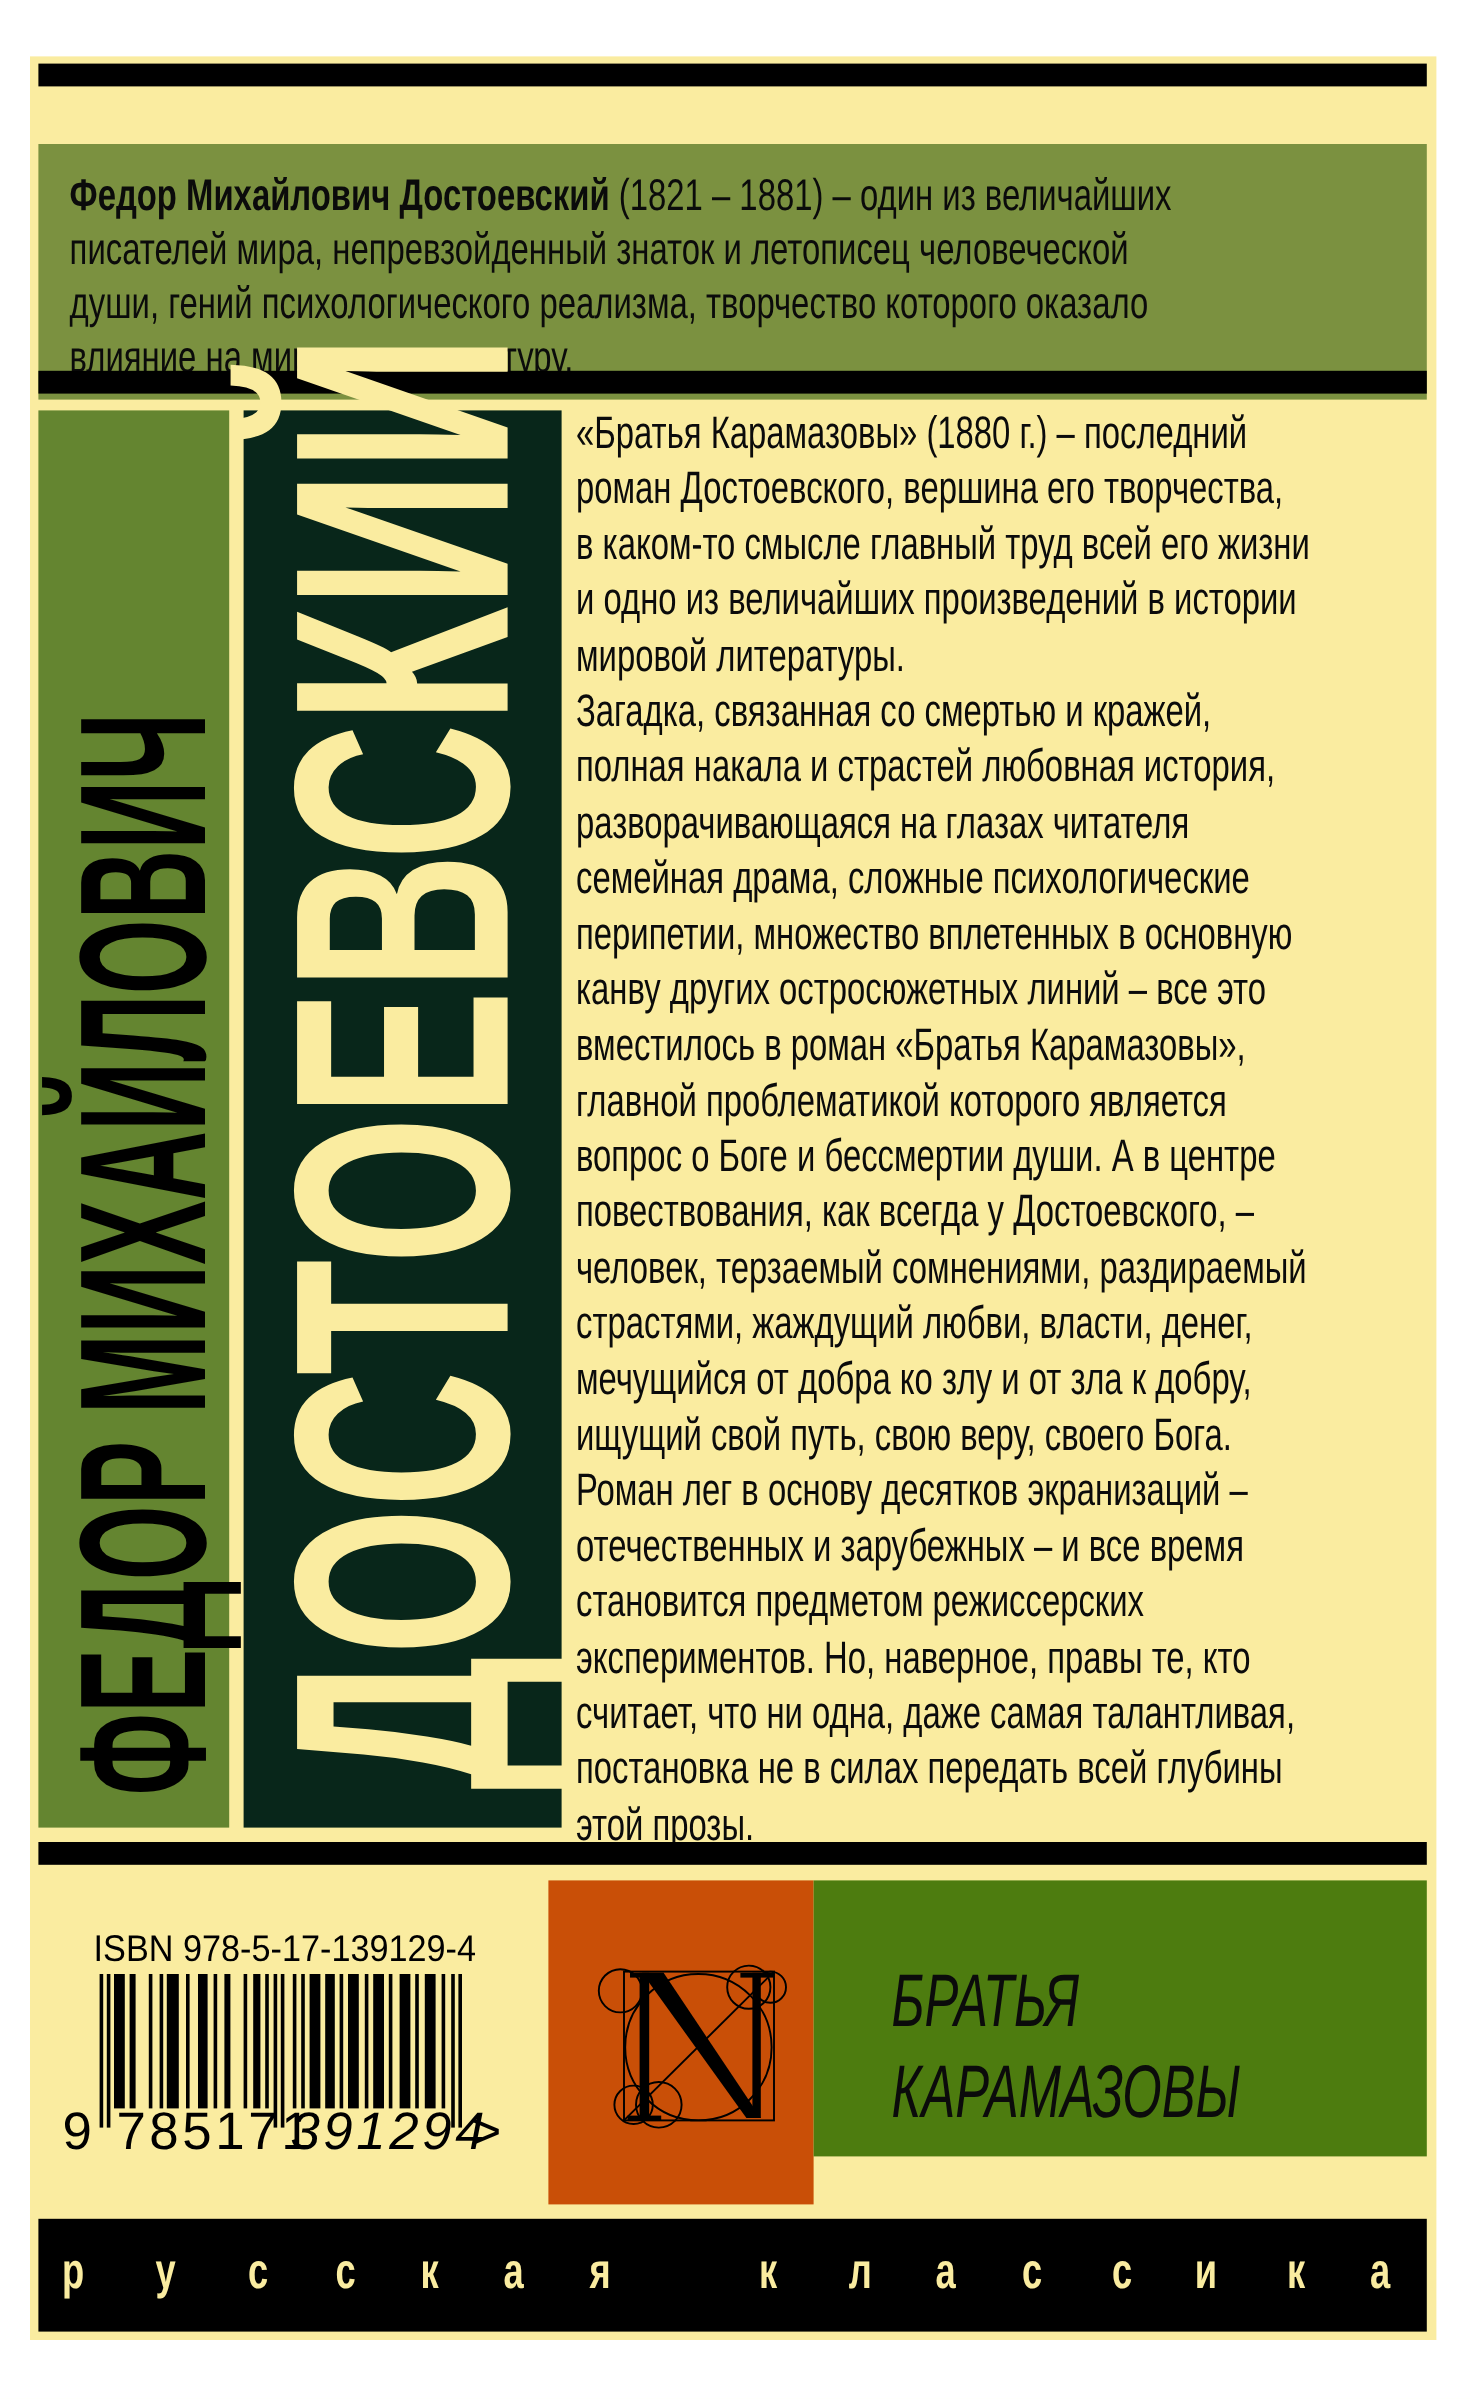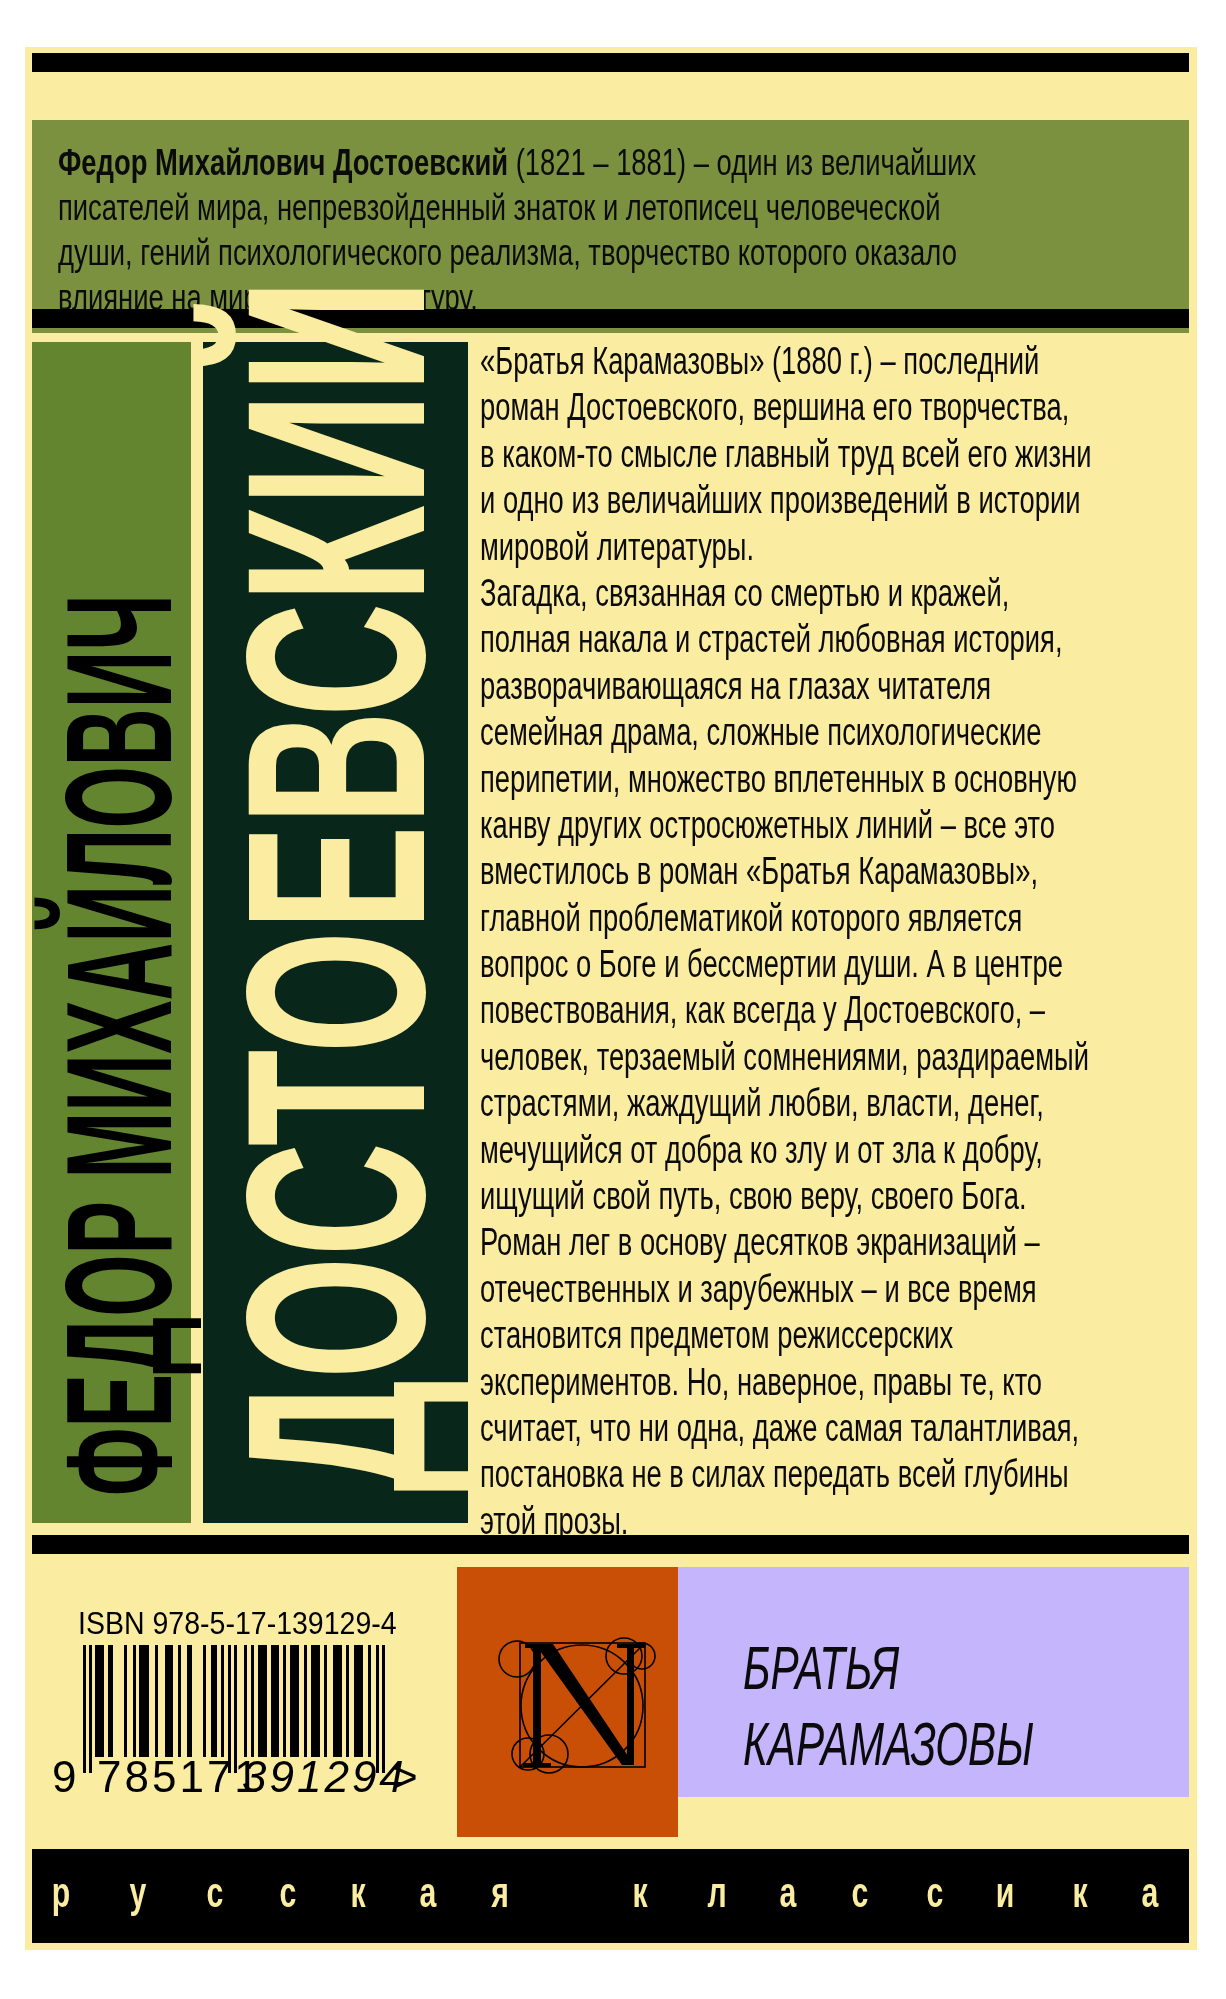--- a/index.html
+++ b/index.html
@@ -12,21 +12,21 @@
     .top-line { position:absolute; left:26px; white-space:nowrap; font-size:37px; color:#0b0b0b;
       transform-origin:left top; transform:scaleX(0.74); line-height:45px; }
     .top-line b { font-weight:bold; }
     .green-panel { left:32px; top:342px; width:159px; height:1181px; background:#648530; }
     .dark-panel { left:203px; top:342px; width:265px; height:1181px; background:#08261a; }
     .vert { position:absolute; white-space:nowrap; font-weight:bold; transform-origin:0 0; }
     .body-text { left:480px; top:338px; width:720px; }
     .body-line { display:block; white-space:nowrap; font-size:38px; line-height:46.4px; color:#0b0b0b;
       transform-origin:left top; transform:scaleX(0.72); height:46.4px; }
     .orange-box { left:457px; top:1567px; width:221px; height:270px; background:#c94f07; }
-    .title-box { left:678px; top:1567px; width:511px; height:230px; background:#c4b5fd; }
+    .title-box { left:678px; top:1567px; width:511px; height:230px; background:#4d7c0f; }
     .title-line { position:absolute; left:65px; white-space:nowrap; font-style:italic; font-size:62px;
       color:#0b0b0b; transform-origin:left top; transform:scaleX(0.68); }
     .series-band { left:32px; top:1849px; width:1157px; height:94px; background:#000; }
     .series-letter { position:absolute; top:20px; font-size:42px; font-weight:bold; color:#faeca0;
       transform:scaleX(0.72); transform-origin:center top; width:40px; text-align:center; margin-left:-20px; }
     .isbn-text { left:78px; top:1606px; font-size:31px; color:#000; white-space:nowrap;
       transform-origin:left top; transform:scaleX(0.92); }
     .barcode { left:78px; top:1645px; width:335px; height:132px; }
     .barcode-digits { position:absolute; top:1752px; font-size:44px; color:#000; white-space:nowrap; }
   </style>

